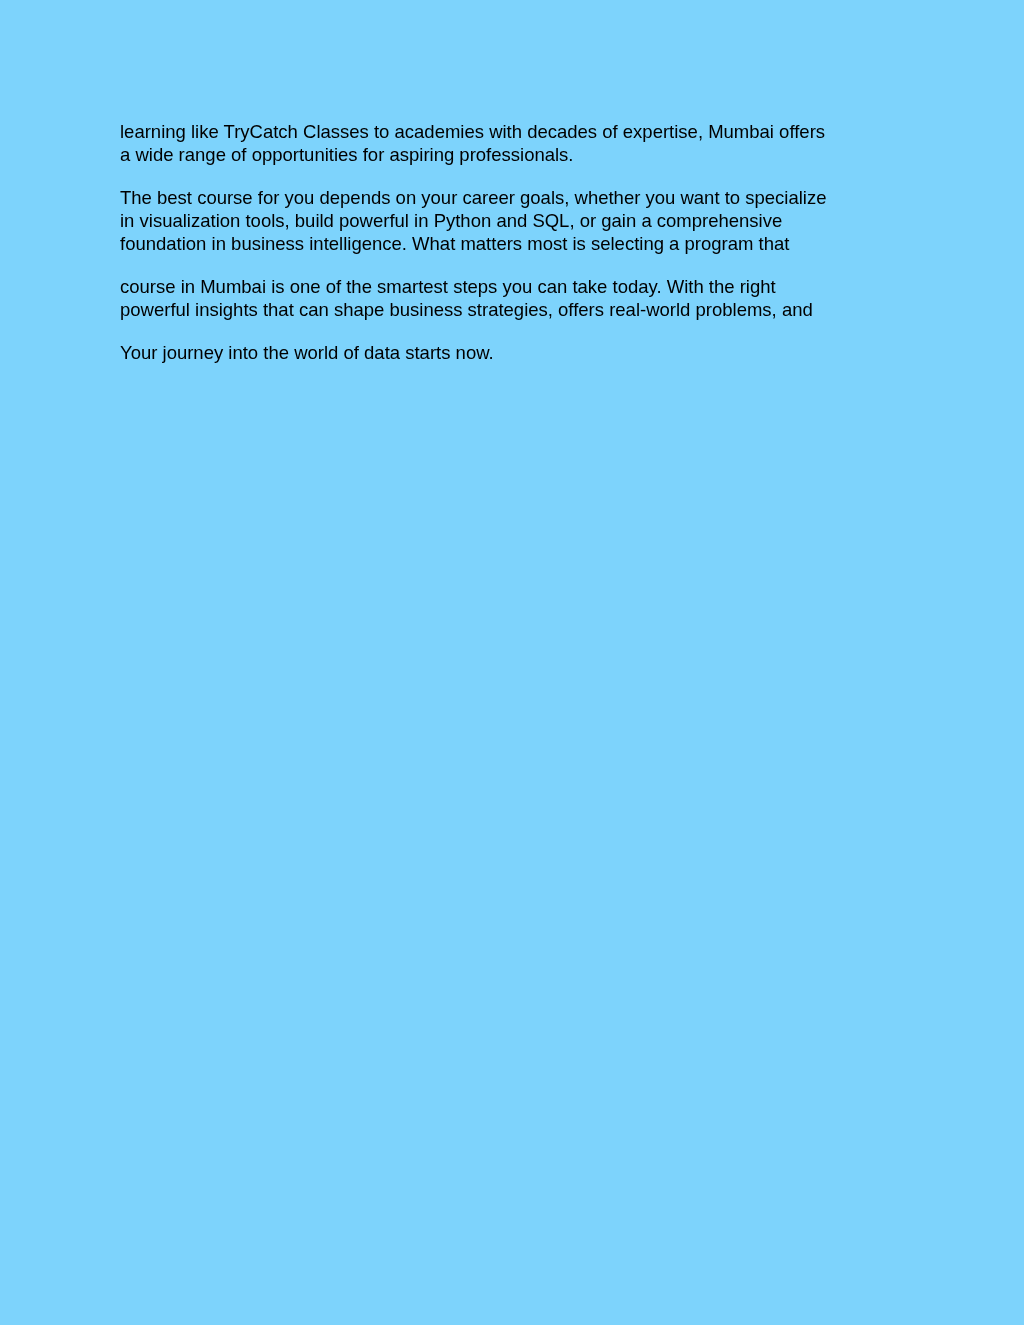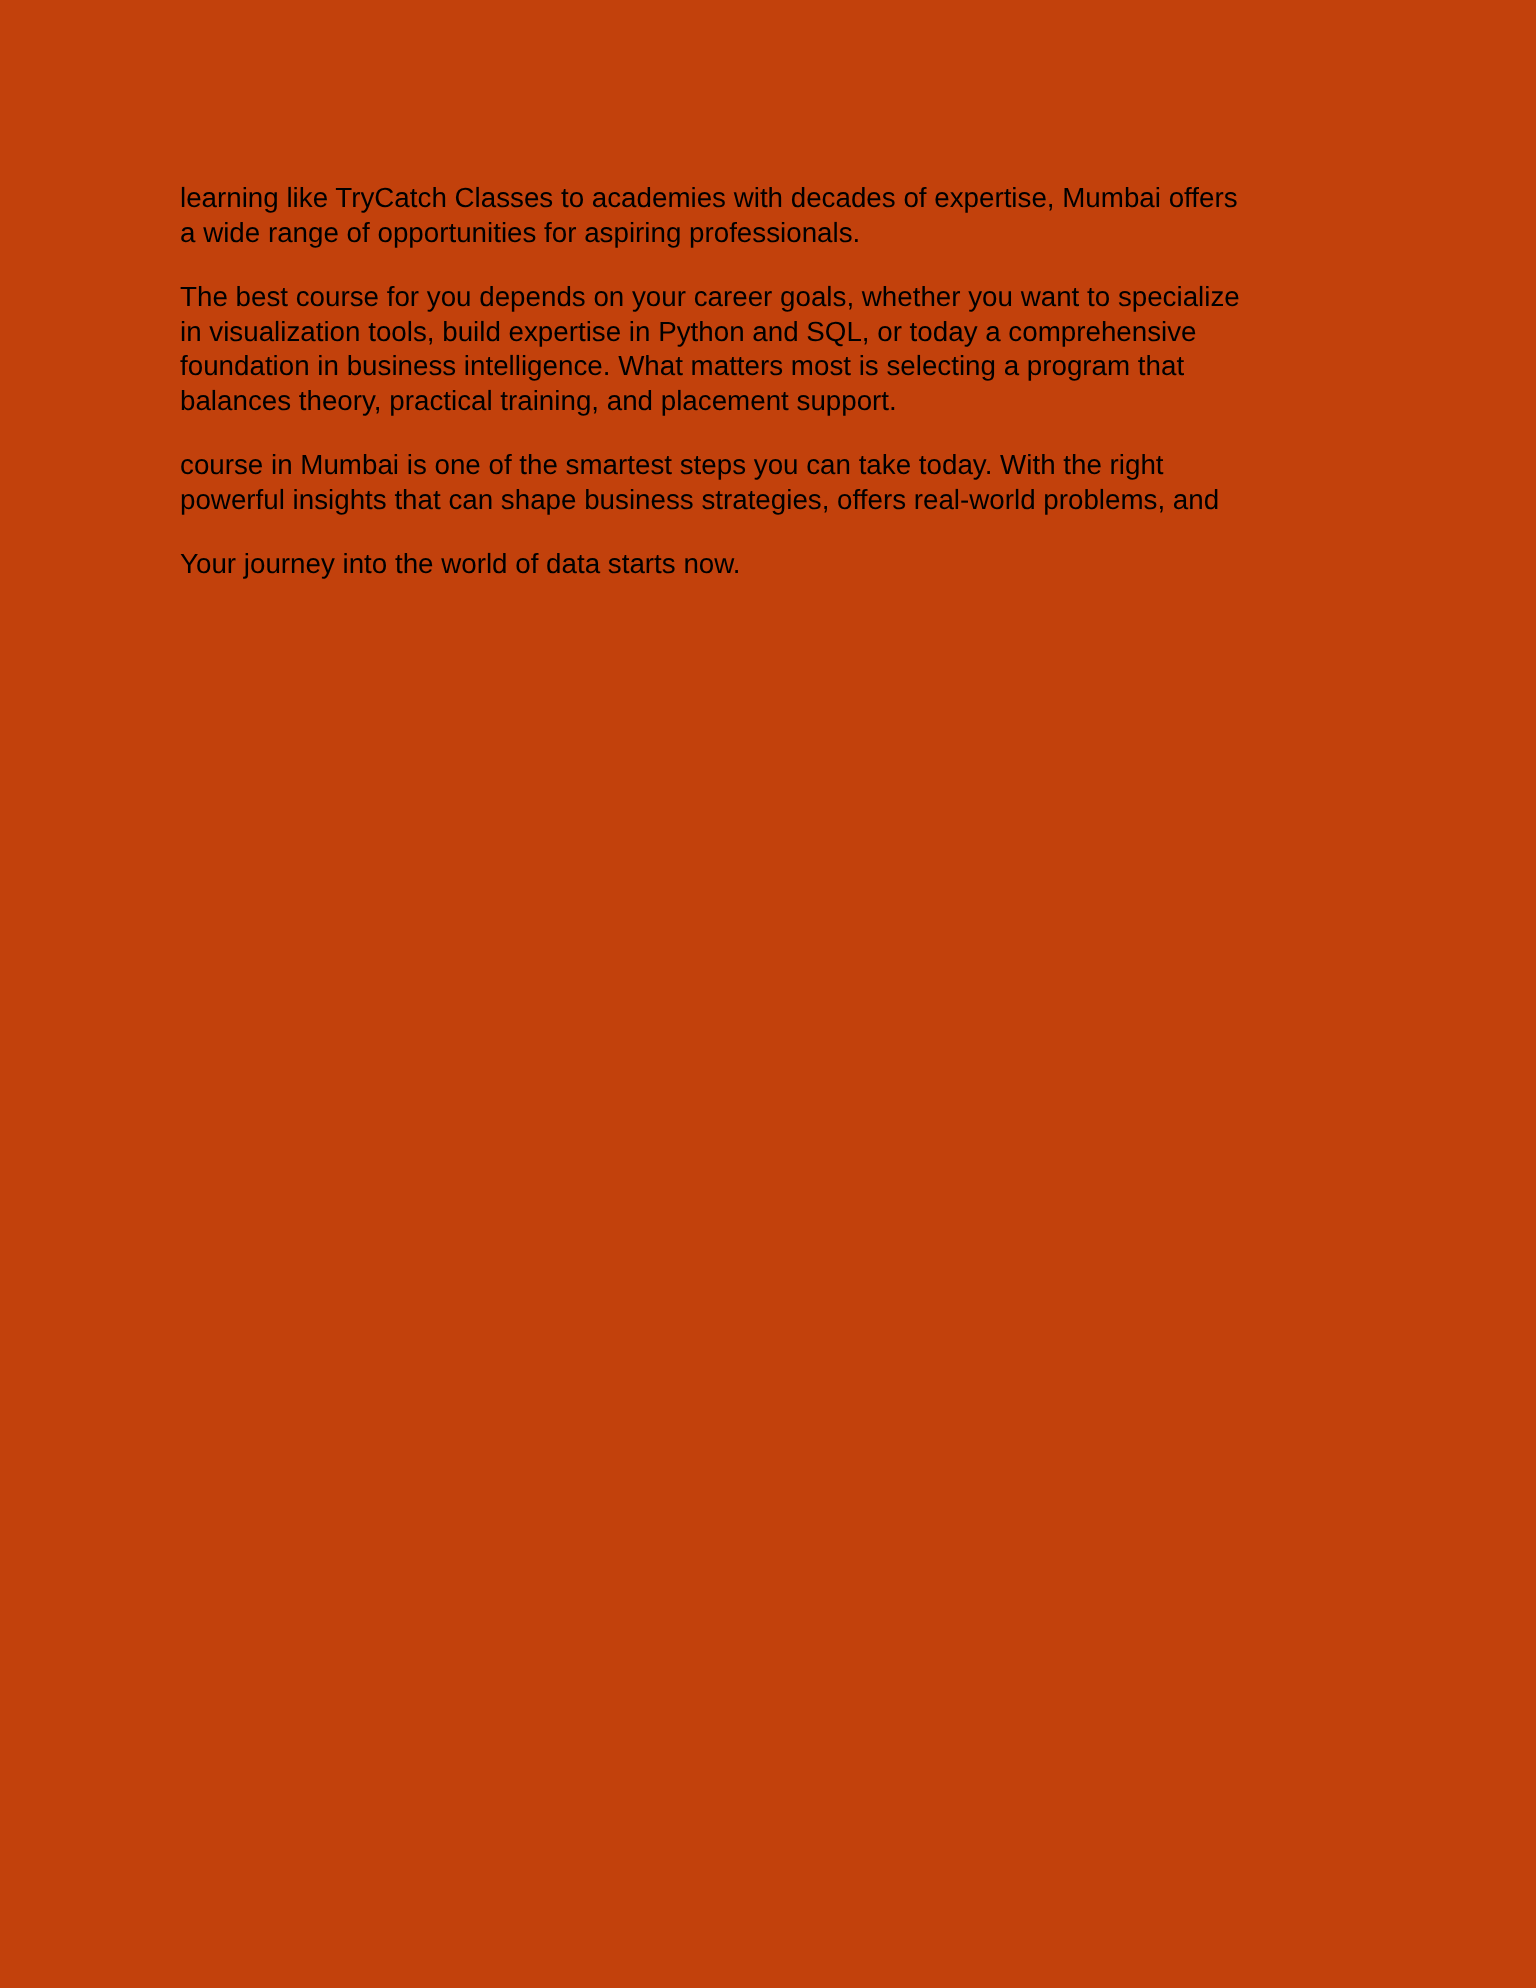--- a/index.html
+++ b/index.html
@@ -4,21 +4,21 @@
 <style>
   html, body {
     margin: 0;
     padding: 0;
     background: #ffffff;
   }
   .page {
     position: relative;
     width: 1024px;
     height: 1325px;
-    background: #c2410c;
+    background: #7dd3fc;
     overflow: hidden;
   }
   .content {
     position: absolute;
     left: 120px;
     top: 120px;
     width: 790px;
     color: #000000;
     font-family: "Liberation Sans", sans-serif;
     font-size: 18.5px;
@@ -38,23 +38,22 @@
 <body>
 
 <div class="page">
   <div class="content" id="document-content">
       <p class="para">
         <span class="line">learning like TryCatch Classes to academies with decades of expertise, Mumbai offers</span>
         <span class="line">a wide range of opportunities for aspiring professionals.</span>
       </p>
       <p class="para">
         <span class="line">The best course for you depends on your career goals, whether you want to specialize</span>
-        <span class="line">in visualization tools, build expertise in Python and SQL, or today a comprehensive</span>
+        <span class="line">in visualization tools, build powerful in Python and SQL, or gain a comprehensive</span>
         <span class="line">foundation in business intelligence. What matters most is selecting a program that</span>
-        <span class="line">balances theory, practical training, and placement support.</span>
       </p>
       <p class="para">
         <span class="line">course in Mumbai is one of the smartest steps you can take today. With the right</span>
         <span class="line">powerful insights that can shape business strategies, offers real-world problems, and</span>
       </p>
       <p class="para">
         <span class="line">Your journey into the world of data starts now.</span>
       </p>
     </div>
 </div>

